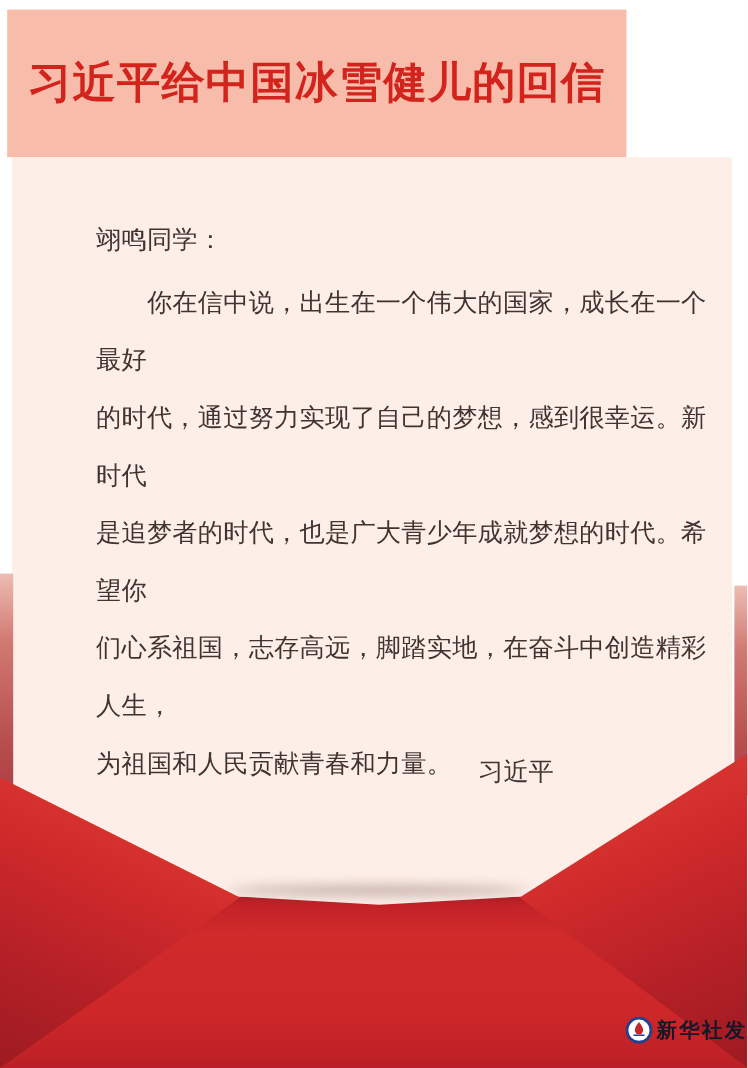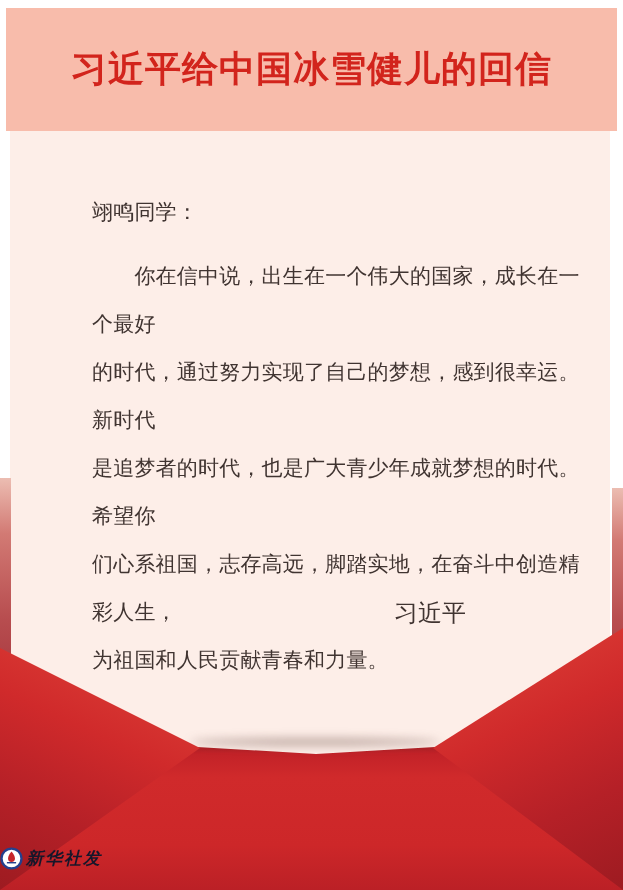--- a/index.html
+++ b/index.html
@@ -2,38 +2,38 @@
 <html><head>
 <meta charset="utf-8">
 <style>
   html,body{margin:0;padding:0;background:#ffffff;}
   .poster{
     position:relative;width:623px;height:890px;overflow:hidden;background:#ffffff;
     font-family:"Liberation Serif","DejaVu Serif",serif;
   }
   
   .banner{
-    position:absolute;left:6px;top:8px;width:611px;height:123px;
+    position:absolute;left:6px;top:8px;width:516px;height:123px;
     background:#f8bcab;display:flex;align-items:center;justify-content:center;
   }
   .title{
     font-size:36px;font-weight:bold;color:#d2241c;letter-spacing:1px;white-space:nowrap;
   }
   
   .paper{
     position:absolute;left:10px;top:131px;width:600px;height:759px;background:#fdeee8;
   }
   .letter-body{
     position:absolute;left:76px;top:172px;width:532px;z-index:1;
     font-size:21px;line-height:48px;color:#403431;letter-spacing:0.2px;
   }
-  .para{white-space:pre-line;margin:16px;}
+  .para{white-space:pre-line;margin:4px;}
   .sign-block{
-    position:absolute;left:330px;top:589px;width:200px;z-index:1;
-    font-size:24px;line-height:48px;color:#403431;text-align:center;
+    position:absolute;left:330px;top:619px;width:200px;z-index:1;
+    font-size:21px;line-height:48px;color:#403431;text-align:center;
   }
   .sign-line{margin:0;}
   
   .sliver{position:absolute;width:11px;z-index:1;}
   .sliver-left{left:0;top:478px;height:185px;
     background:linear-gradient(to bottom,#ecbdb2 0%,#d27a74 30%,#b84e50 75%,#ad3f44 100%);}
   .sliver-right{right:0;top:488px;height:175px;
     background:linear-gradient(to bottom,#ecbdb2 0%,#d27a74 30%,#b84e50 75%,#ad3f44 100%);}
   
   .paper-edge-shadow{
@@ -52,21 +52,21 @@
     background:linear-gradient(205deg,#e1463a 0%,#d02a2b 40%,#b52027 70%,#9d1b21 100%);
   }
   .flap-right{
     position:absolute;left:433px;top:628px;width:190px;height:262px;z-index:5;
     clip-path:polygon(100% 0,0 45.8%,100% 100%);
     background:linear-gradient(155deg,#e1463a 0%,#d02a2b 40%,#b52027 70%,#9d1b21 100%);
   }
   
   .credit{
     position:absolute;left:0;right:0;top:844px;height:28px;z-index:6;
-    display:flex;align-items:center;justify-content:flex-start;gap:3px;font-style:italic;
+    display:flex;align-items:center;justify-content:flex-end;gap:3px;
   }
   .credit-logo{width:23px;height:23px;display:block;}
   .credit-label{
     font-size:17px;color:#16162a;letter-spacing:2px;font-weight:bold;white-space:nowrap;
   }
 </style>
 </head>
 <body>
 
 <div class="poster">

